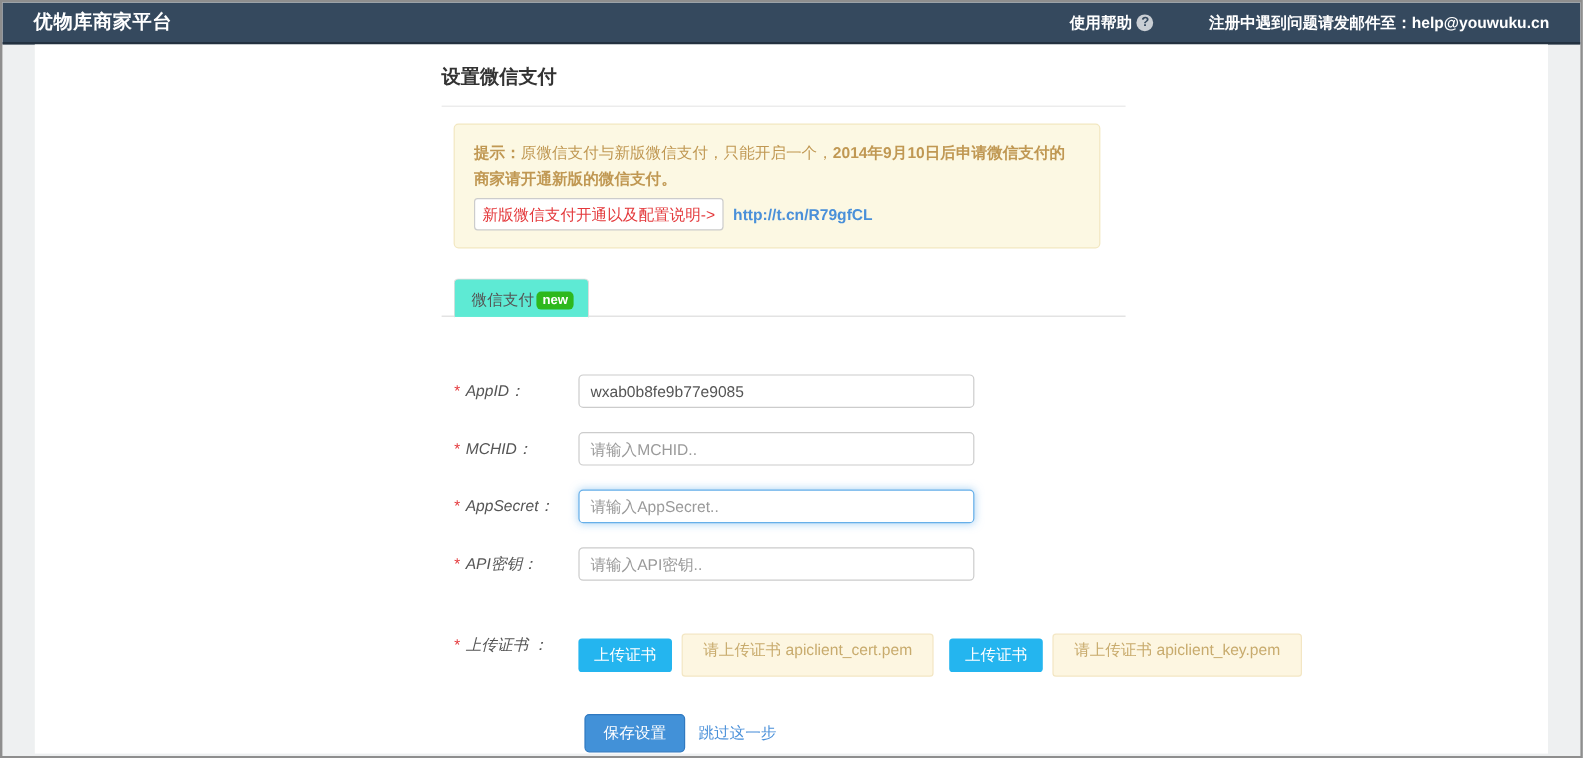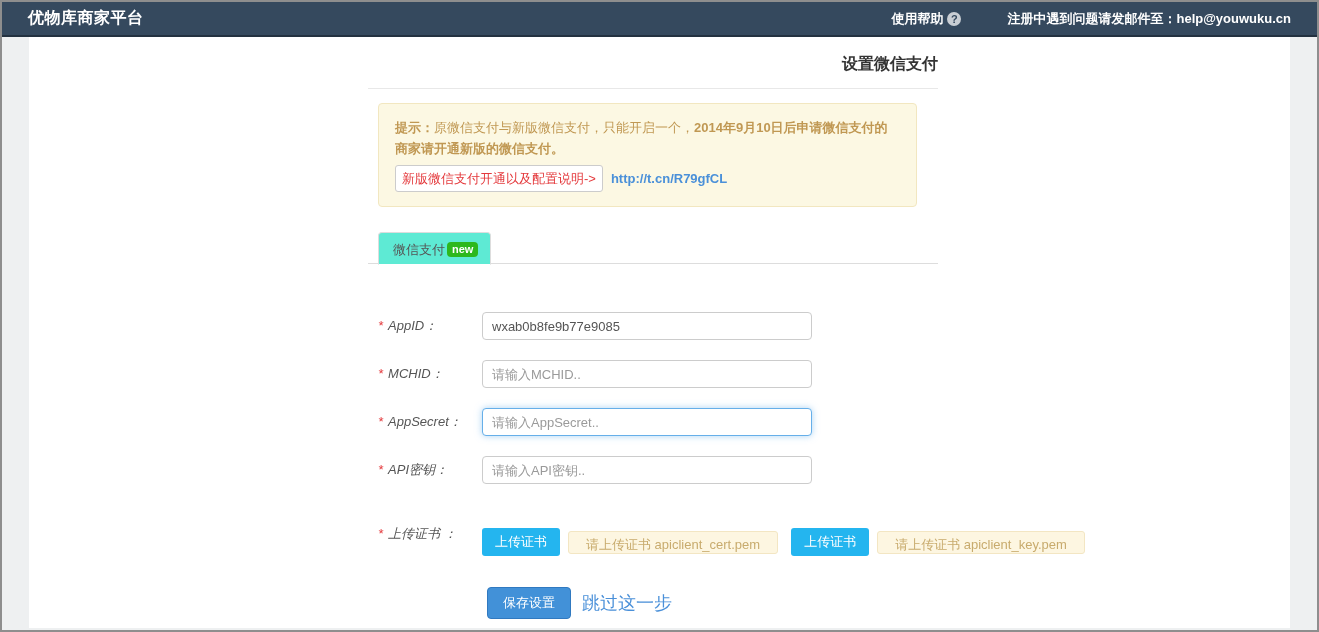--- a/index.html
+++ b/index.html
@@ -30,21 +30,21 @@
     text-align: center; display: inline-block;
   }
   
   .content {
     background: #fff;
     margin: 0 27px;
     height: 591px;
     overflow: hidden;
   }
   .main { margin-left: 339px; width: 570px; padding-top: 17px; }
-  .page-title { font-size: 16px; font-weight: bold; color: #333; text-align: right; }
+  .page-title { font-size: 16px; font-weight: bold; color: #333; }
   .title-hr { border: none; border-top: 1px solid #e8e8e8; margin-top: 13px; }
   
   .notice {
     margin: 14px 0 0 10px;
     width: 539px;
     background: #fcf8e3;
     border: 1px solid #f2e7c0;
     border-radius: 4px;
     padding: 13px 16px 14px;
     color: #c09853;
@@ -129,42 +129,42 @@
     background: #24b5ef;
     border: none;
     border-radius: 3px;
     color: #fff;
     font-size: 13px;
     cursor: pointer;
     font-family: "Liberation Sans", "DejaVu Sans", sans-serif;
   }
   .cream-field {
     margin-left: 8px;
-    height: 23px;
+    height: 36px;
     line-height: 26px;
     background: #fdf6e1;
     border: 1px solid #f3e6c3;
     border-radius: 3px;
     padding: 0 17px;
     color: #c8ab6d;
     font-size: 13px;
     white-space: nowrap;
   }
   .action-row { margin-left: 119px; margin-top: 31px; display: flex; align-items: center; }
   .btn-save {
     background: #4291d8;
     border: 1px solid #3079c0;
     border-radius: 4px;
     color: #fff;
     font-size: 13px;
     padding: 6px 15px;
     cursor: pointer;
     font-family: "Liberation Sans", "DejaVu Sans", sans-serif;
   }
-  .skip-link { color: #4a90d9; text-decoration: none; font-size: 18px; margin-left: 11px; }
+  .skip-link { color: #4a90d9; text-decoration: none; font-size: 13px; margin-left: 11px; }
 </style>
 </head>
 <body>
 
 <div class="navbar">
   <div class="brand">优物库商家平台</div>
   <div class="nav-right">
     <div class="nav-help">
       <span>使用帮助</span>
       <span class="q-icon">?</span>

